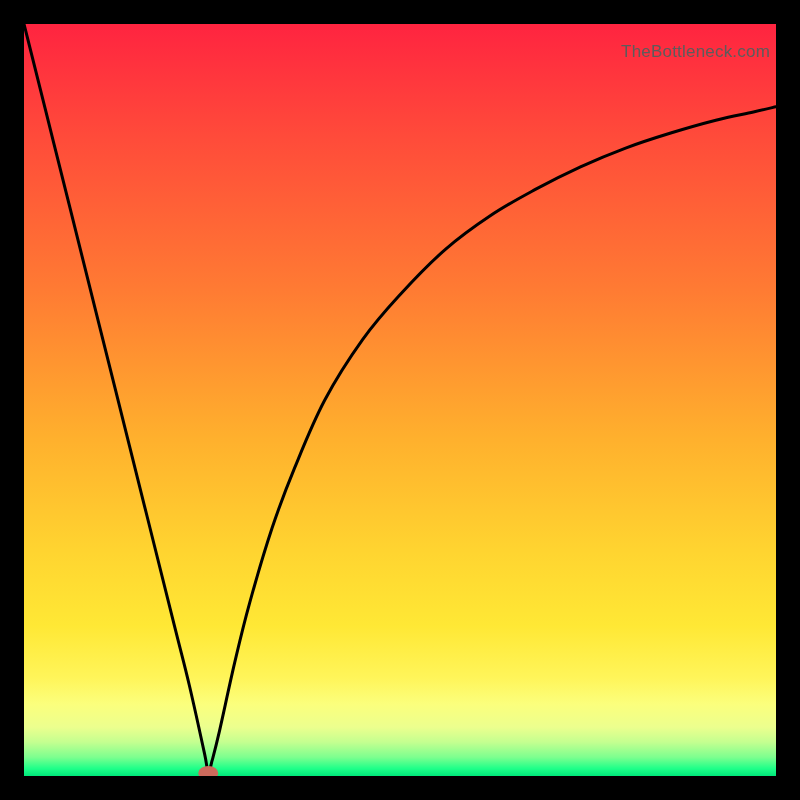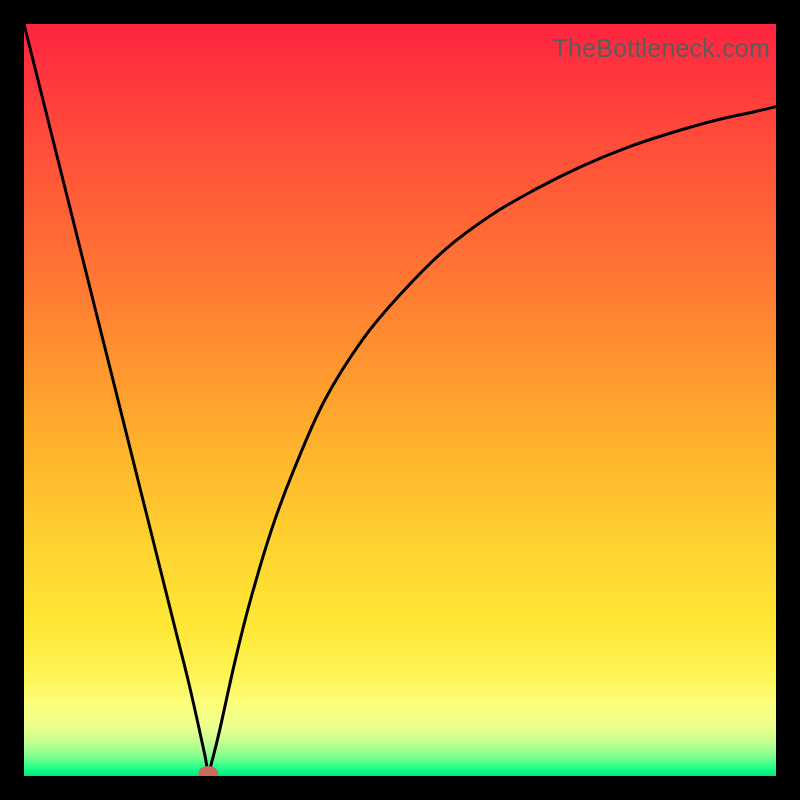--- a/index.html
+++ b/index.html
@@ -28,24 +28,24 @@
   }
   .gradient {
     position: absolute;
     left: 0;
     top: 0;
     width: 752px;
     height: 752px;
   }
   .watermark {
     position: absolute;
-    top: 10px;
+    top: 18px;
     right: 6px;
     color: #5c5c5c;
-    font-size: 25px;
+    font-size: 17px;
     font-weight: 400;
     letter-spacing: 0.2px;
     user-select: none;
   }
   svg {
     display: block;
   }
 </style>
 </head>
 <body>

